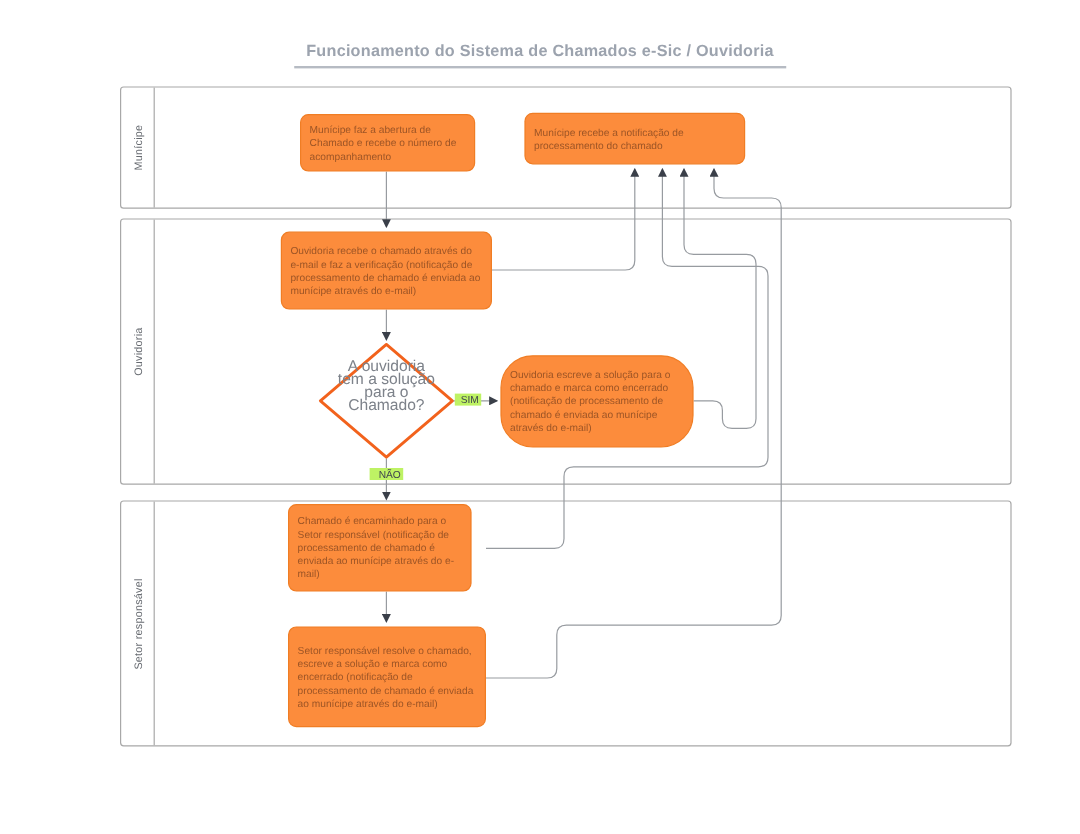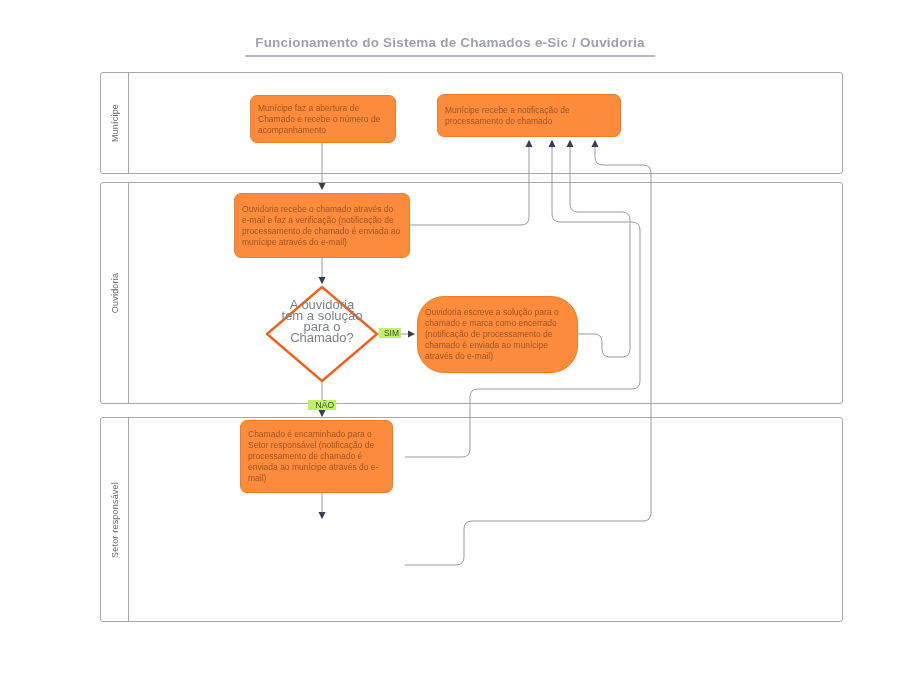--- a/index.html
+++ b/index.html
@@ -73,21 +73,21 @@
     position:absolute; left:270px; top:290px; width:104px; height:62px;
     display:flex; align-items:center; justify-content:center; text-align:center;
     color:var(--diamond-text); font-size:13px; line-height:11px;
     padding:0 8px;
   }
   .edge-label{
     position:absolute; background:#bef264; color:var(--edge-label);
     font-size:8.5px; line-height:10px; text-align:right; padding:0 2px;
   }
   #label-sim{left:379px; top:328px; width:22px;}
-  #label-nao{left:308px; top:400px; width:28px;}
+  #label-nao{left:308px; top:390px; width:28px;}
 </style>
 </head>
 <body>
 
 <div class="canvas">
 
   <div class="diagram-title">Funcionamento do Sistema de Chamados e-Sic / Ouvidoria</div>
 
   <div class="lane" id="lane-municipe">
     <div class="lane-header">
@@ -121,19 +121,20 @@
     <path class="wire" marker-end="url(#arr)" d="M405,457 L462,457 Q470,457 470,449 L470,397 Q470,389 478,389 L632,389 Q640,389 640,381 L640,230 Q640,222 632,222 L560,222 Q552,222 552,214 L552,141"></path>
     <path class="wire" marker-end="url(#arr)" d="M405,565 L456,565 Q464,565 464,557 L464,529 Q464,521 472,521 L643,521 Q651,521 651,513 L651,173 Q651,165 643,165 L603,165 Q595,165 595,157 L595,141"></path>
     <polygon class="diamond" points="322,287 377,334 322,381 267,334"></polygon>
   </svg>
 
   <div class="node" id="node-municipe-abre">Munícipe faz a abertura de Chamado e recebe o número de acompanhamento</div>
   <div class="node" id="node-ouvidoria-recebe">Ouvidoria recebe o chamado através do e-mail e faz a verificação (notificação de processamento de chamado é enviada ao munícipe através do e-mail)</div>
   <div class="node" id="node-municipe-recebe">Munícipe recebe a notificação de processamento do chamado</div>
   <div class="node" id="node-ouvidoria-escreve">Ouvidoria escreve a solução para o chamado e marca como encerrado (notificação de processamento de chamado é enviada ao munícipe através do e-mail)</div>
   <div class="node" id="node-encaminhado">Chamado é encaminhado para o Setor responsável (notificação de processamento de chamado é enviada ao munícipe através do e-mail)</div>
+  <div class="node" id="node-setor-resolve">Setor responsável resolve o chamado, escreve a solução e marca como encerrado (notificação de processamento de chamado é enviada ao munícipe através do e-mail)</div>
 
   <div class="diamond-text">A ouvidoria tem a solução para o Chamado?</div>
 
   <div class="edge-label" id="label-sim">SIM</div>
   <div class="edge-label" id="label-nao">NÃO</div>
 
 </div>
 
 </body></html>

